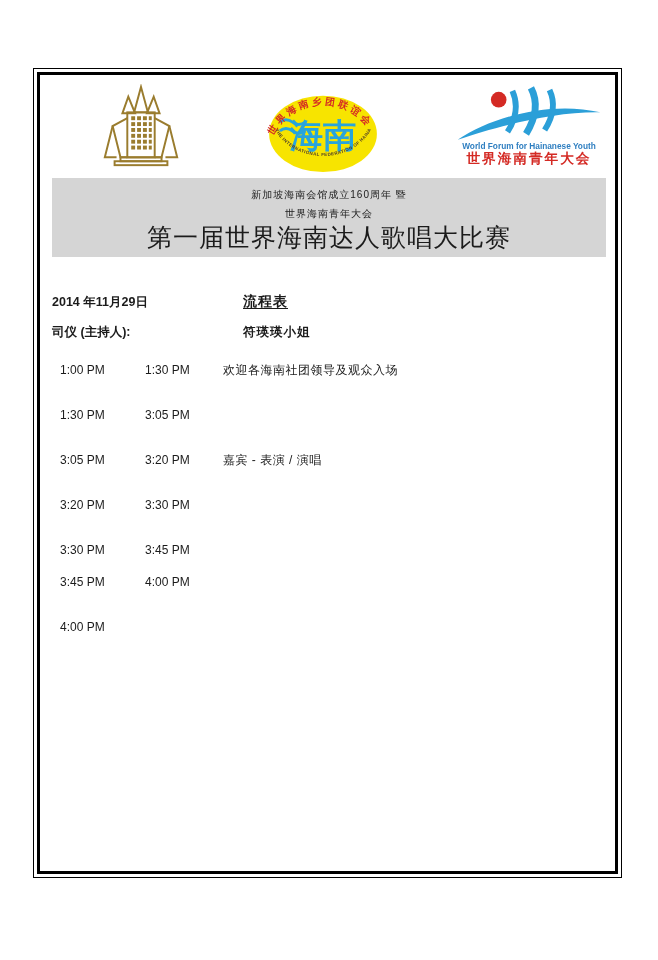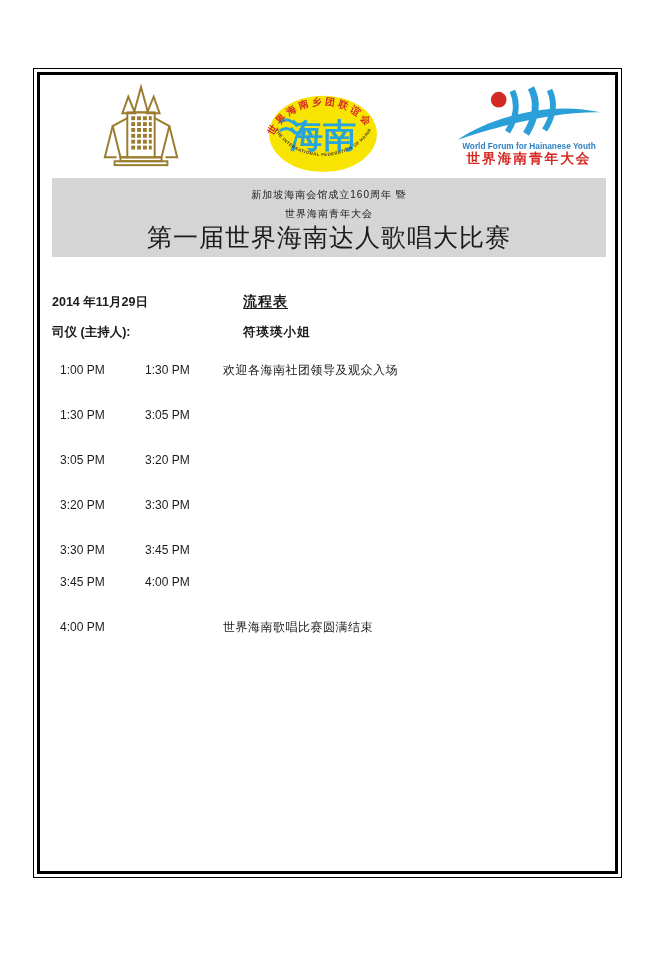--- a/index.html
+++ b/index.html
@@ -139,34 +139,34 @@
         <span class="col-end">1:30 PM</span>
         <span class="col-desc">欢迎各海南社团领导及观众入场</span>
       </div>
       <div class="srow">
         <span class="col-start">1:30 PM</span>
         <span class="col-end">3:05 PM</span>
       </div>
       <div class="srow">
         <span class="col-start">3:05 PM</span>
         <span class="col-end">3:20 PM</span>
+        <span class="col-desc">嘉宾 - 表演 / 演唱</span>
       </div>
       <div class="srow">
         <span class="col-start">3:20 PM</span>
         <span class="col-end">3:30 PM</span>
       </div>
       <div class="srow">
         <span class="col-start">3:30 PM</span>
         <span class="col-end">3:45 PM</span>
       </div>
       <div class="srow">
         <span class="col-start">3:45 PM</span>
         <span class="col-end">4:00 PM</span>
       </div>
       <div class="srow">
         <span class="col-start">4:00 PM</span>
         <span class="col-end"></span>
-        <span class="col-desc">世界海南歌唱比赛圆满结束</span>
       </div>
     </div>
 
   </div>
 </div>
 
 </body></html>

